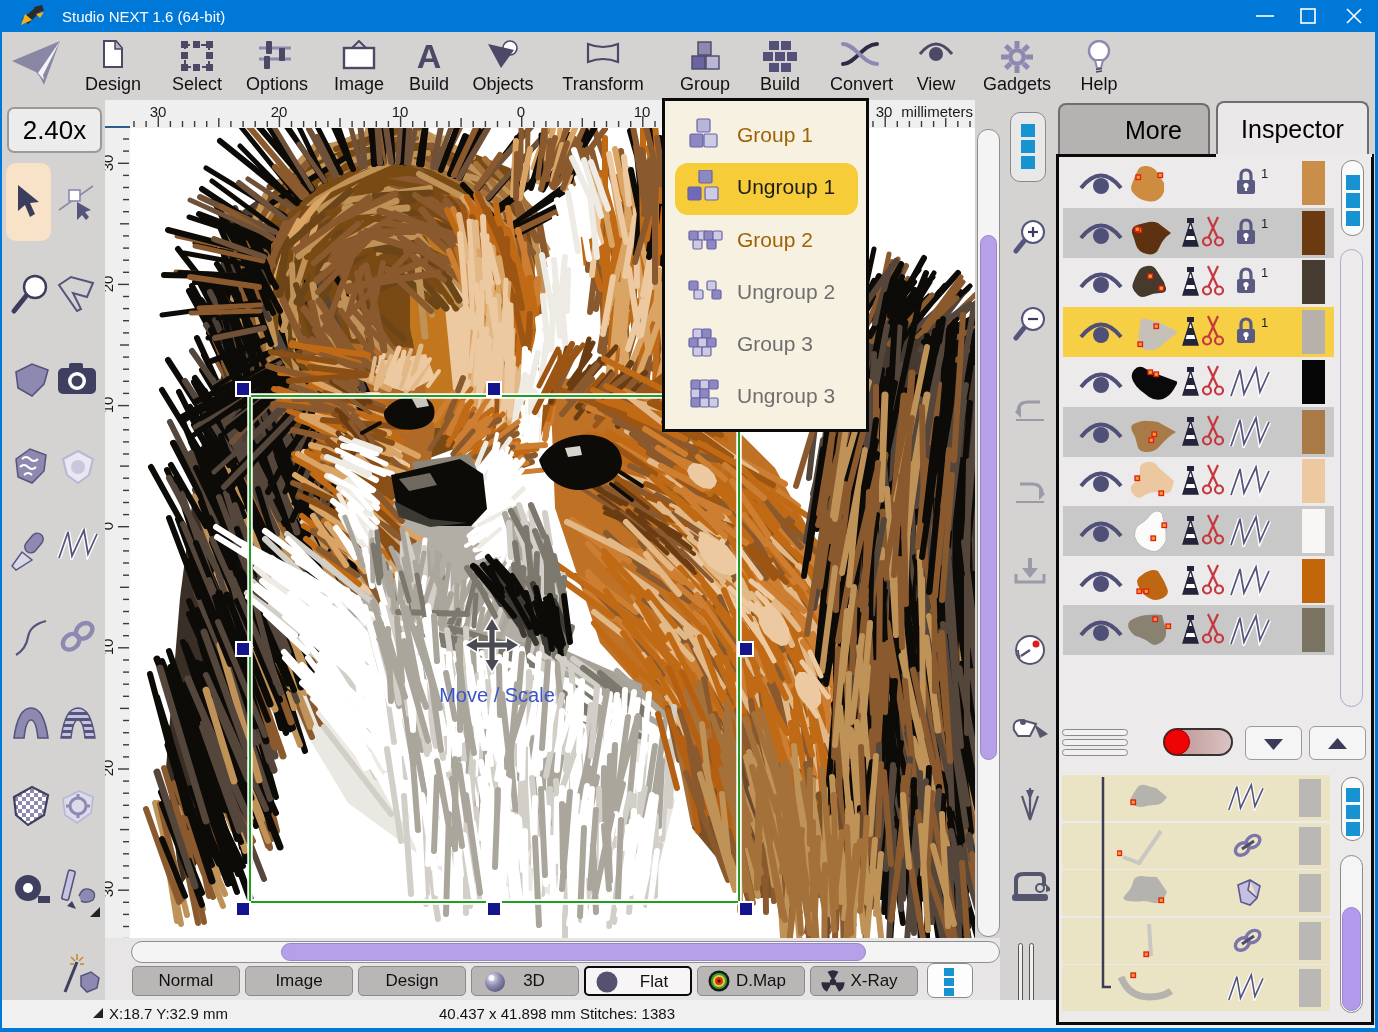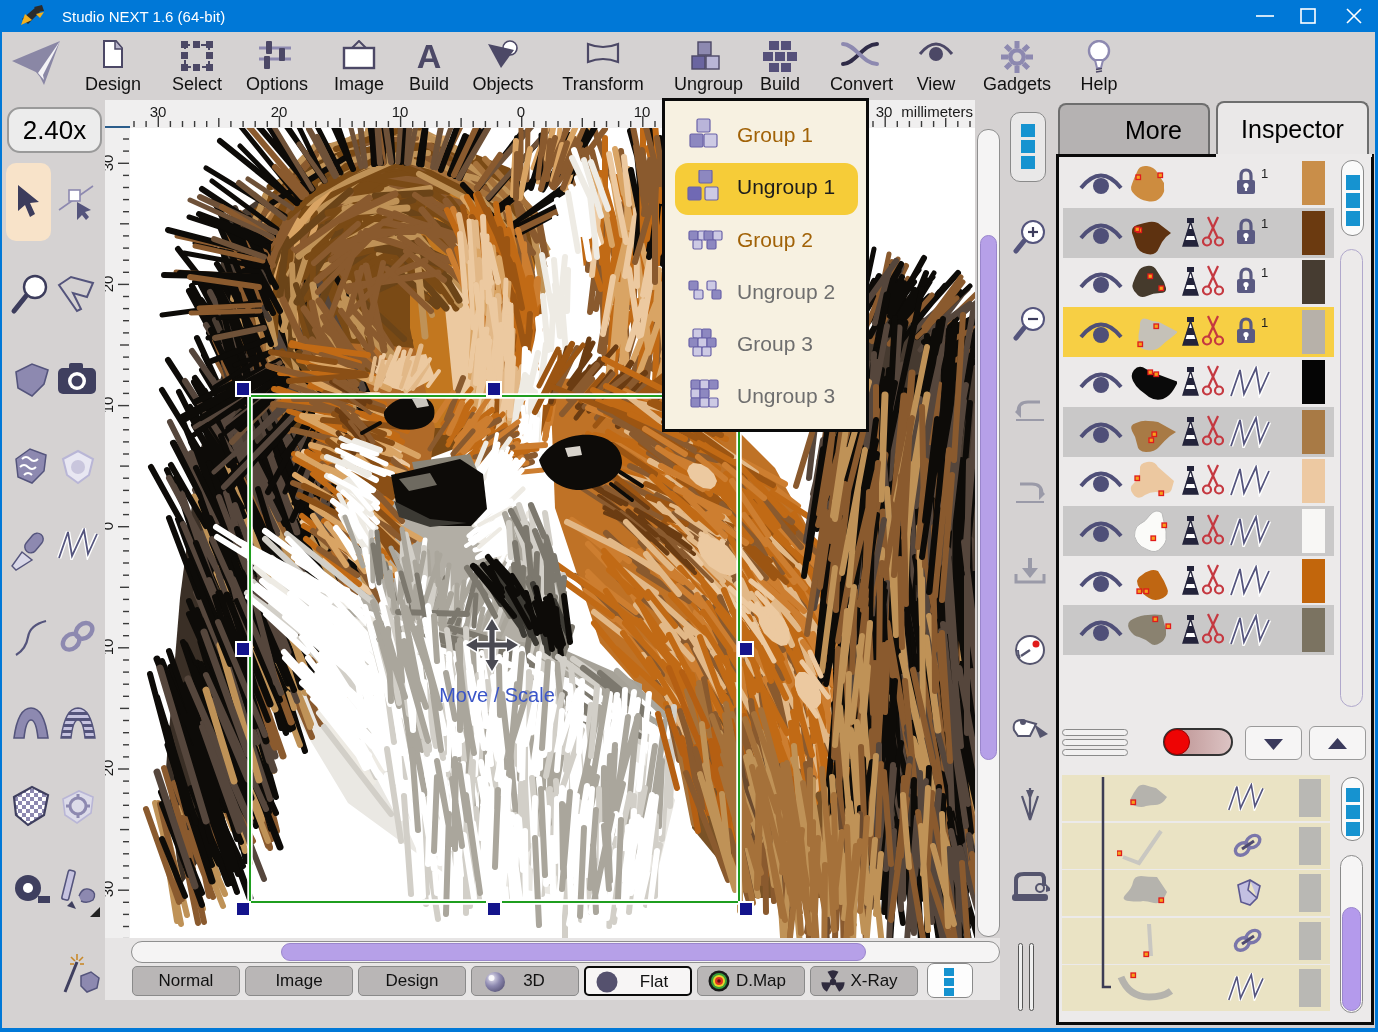--- a/index.html
+++ b/index.html
@@ -13,21 +13,21 @@
 #bL { left:0; top:32px; width:2px; height:1000px; background:#0078d7; }
 #bR { left:1375px; top:32px; width:3px; height:1000px; background:#0078d7; }
 #bB { left:0; top:1028px; width:1378px; height:4px; background:#0078d7; z-index:30; }
 
 #toolbar { left:2px; top:32px; width:1373px; height:68px; background:#d5d2d2; }
 .tbitem { position:absolute; top:0; height:68px; text-align:center; color:#111; font-size:18px; }
 .tbitem .lbl { position:absolute; left:0; right:0; top:42px; }
 .tbitem svg { position:absolute; left:50%; transform:translateX(-50%); top:8px; }
 
 #ltool { left:2px; top:100px; width:103px; height:932px; background:#d5d2d2; }
-#zoombox { position:absolute; left:5px; top:7px; width:95px; height:46px; background:#ececec; border:2px solid #9a9a9a; border-radius:13px; text-align:center; font-size:26px; line-height:42px; color:#000; }
+#zoombox { position:absolute; left:5px; top:7px; width:95px; height:46px; background:#ececec; border:2px solid #9a9a9a; border-radius:7px; text-align:center; font-size:26px; line-height:42px; color:#000; }
 
 #rcorner { left:105px; top:100px; width:25px; height:28px; background:#f0efef; }
 #hruler { left:130px; top:100px; width:845px; height:28px; background:#f0efef; }
 #vruler { left:105px; top:128px; width:25px; height:810px; background:#f0efef; }
 
 #canvas { left:130px; top:128px; width:845px; height:810px; background:#fff; overflow:hidden; }
 #corigin { left:105px; top:126px; width:25px; height:3px; background:#2b5d8b; }
 
 #botstrip { left:105px; top:938px; width:895px; height:62px; background:#e7e5e5; }
 #status { left:2px; top:1000px; width:1373px; height:28px; background:#f1f0f0; color:#111; font-size:15px; }
@@ -139,21 +139,21 @@
           <path d="M3 4 L29 10 L16 28 Z" fill="#4c4866"></path>
         </svg>
     </div>
     <div class="tbitem" style="left:556px;width:90px">
         <div class="lbl">Transform</div>
       <svg width="36" height="26" viewBox="0 0 36 26">
           <path d="M3 4 Q18 10 33 4 L33 22 Q18 16 3 22 Z" fill="none" stroke="#4c4866" stroke-width="2.2"></path>
         </svg>
     </div>
     <div class="tbitem" style="left:672px;width:62px">
-        <div class="lbl">Ungroup</div>
+        <div class="lbl">Group</div>
       <svg width="32" height="32" viewBox="0 0 32 32">
           <g stroke="#4c4866" stroke-width="1.4">
             <rect x="9" y="2" width="13" height="13" fill="#8d89b0"></rect>
             <rect x="3" y="16" width="13" height="13" fill="#6a65a0"></rect>
             <rect x="17" y="16" width="13" height="13" fill="#b9b6d6"></rect>
           </g>
         </svg>
     </div>
     <div class="tbitem" style="left:750px;width:56px">
         <div class="lbl">Build</div>
@@ -848,20 +848,27 @@
           <use href="#wdg" transform="rotate(120 12 12)"></use>
           <use href="#wdg" transform="rotate(240 12 12)"></use>
           <circle cx="12" cy="12" r="3.2"></circle>
         </g>
       </svg><span style="margin-left:20px">X-Ray</span></div>
   <div class="abs" style="left:927px;top:963px;width:46px;height:35px;background:#fdfdfd;border:1.5px solid #8a8a8a;border-radius:7px"></div>
   <div class="abs" style="left:944px;top:968px;width:10px;height:8px;background:#1693d0"></div>
   <div class="abs" style="left:944px;top:978px;width:10px;height:8px;background:#1693d0"></div>
   <div class="abs" style="left:944px;top:988px;width:10px;height:8px;background:#1693d0"></div>
 
+  <div id="status" class="abs">
+      <svg style="position:absolute;left:89px;top:6px" width="14" height="14">
+        <polygon points="12,2 12,12 2,12" fill="#222"></polygon>
+      </svg>
+      <div style="position:absolute;left:107px;top:5px">X:18.7 Y:32.9 mm</div>
+      <div style="position:absolute;left:437px;top:5px">40.437 x 41.898 mm Stitches: 1383</div>
+    </div>
 
   <div id="rpanel" class="abs">
     <div id="ptabMore">More</div>
     <div id="ptabInsp">Inspector</div>
     <div id="pbody">
         <div style="position:absolute;left:157px;top:-3px;width:156px;height:3px;background:#eceaea"></div>
         <div class="lrow " style="top:1px">
           <svg style="position:absolute;left:14px;top:11px" width="48" height="30">
             <path d="M4 19 Q24 -6 44 19" fill="none" stroke="#4f4f78" stroke-width="4"></path>
             <circle cx="24" cy="17" r="8" fill="#4f4f78"></circle>

